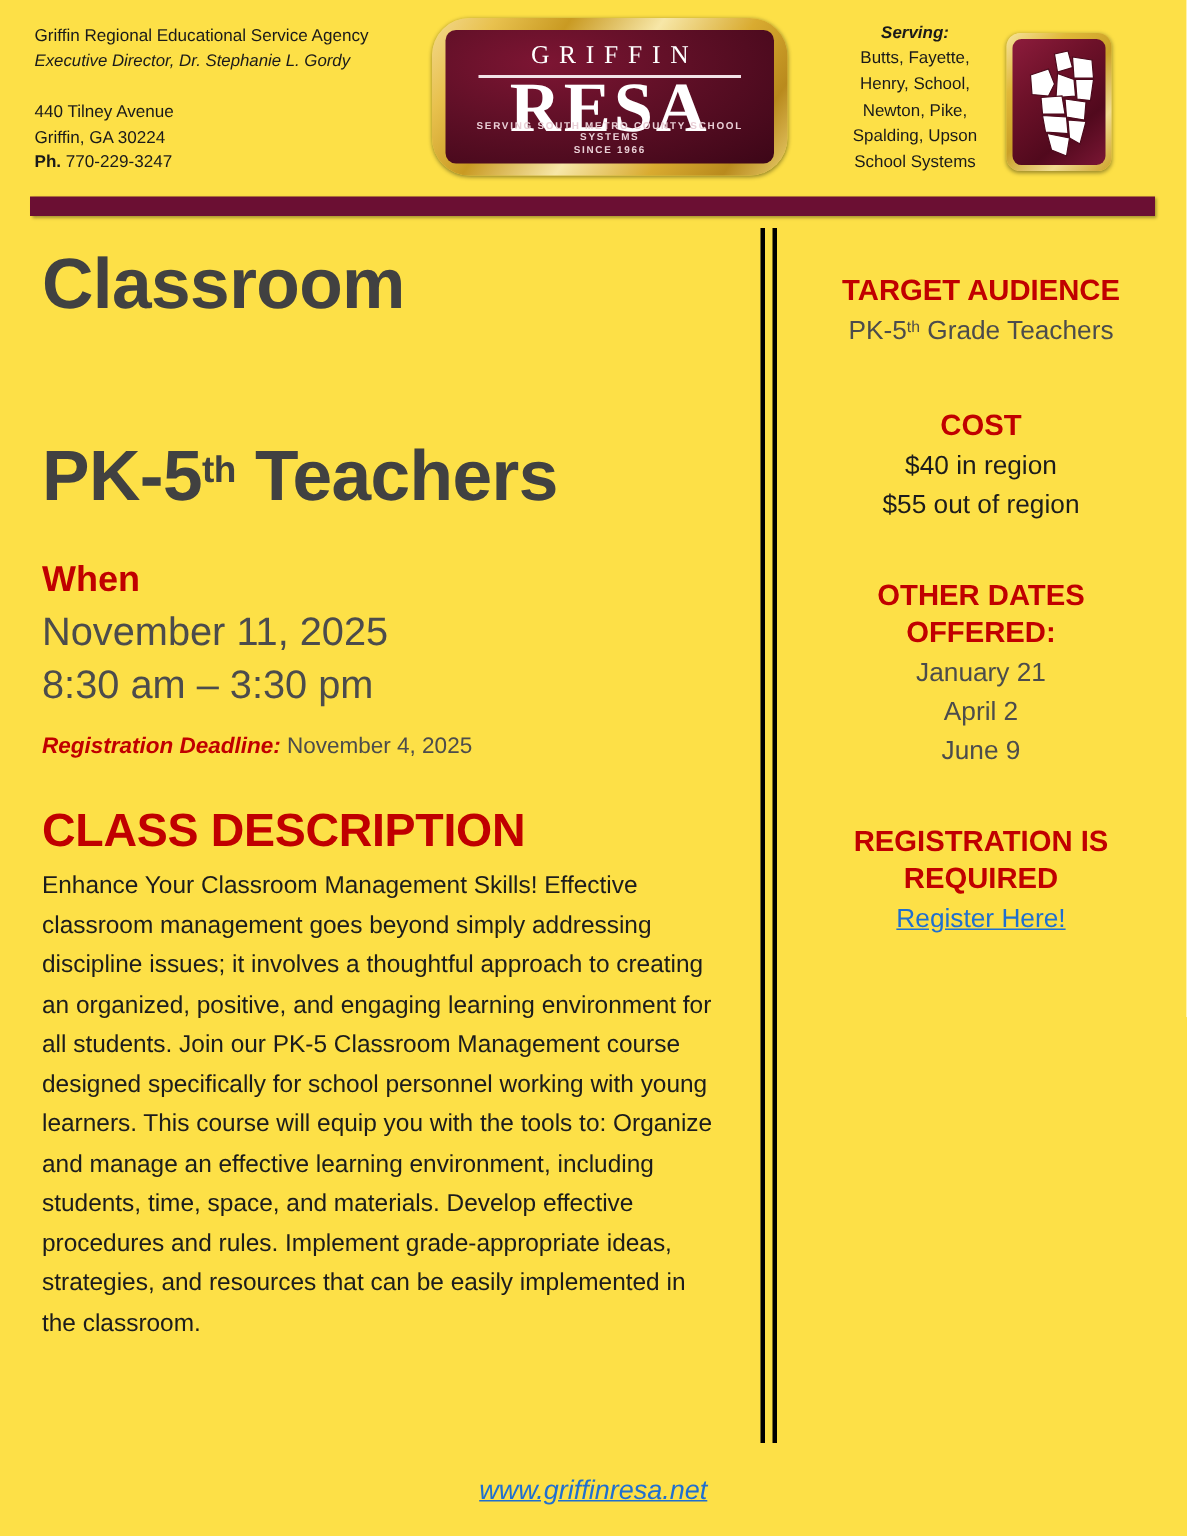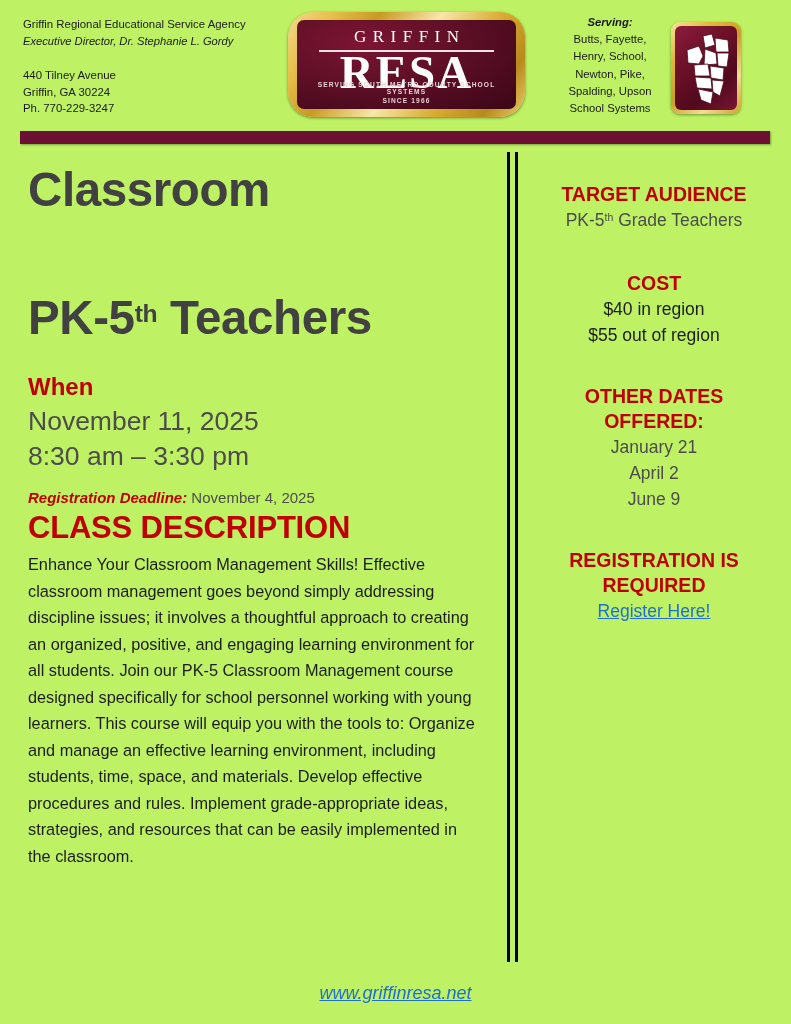--- a/index.html
+++ b/index.html
@@ -8,21 +8,21 @@
     background: #ffffff;
   }
   body {
     font-family: "Liberation Sans", sans-serif;
     color: #3d3d3d;
   }
   #page {
     position: relative;
     width: 791px;
     height: 1024px;
-    background: #bef264;
+    background: #fde047;
     overflow: hidden;
   }
 
   
   #header {
     position: absolute;
     left: 0; top: 0;
     width: 791px;
     height: 128px;
   }
@@ -32,21 +32,21 @@
     width: 255px;
   }
   .hl-line {
     font-size: 11.4px;
     line-height: 16.5px;
     color: #1a1a1a;
     white-space: nowrap;
   }
   .hl-line.italic { font-style: italic; font-size: 11.2px; }
   #hl-addr-block { margin-top: 18px; }
-  .hl-line b { font-weight: normal; }
+  .hl-line b { font-weight: bold; }
 
   
   #logo {
     position: absolute;
     left: 288px; top: 12px;
     width: 237px; height: 105px;
     border-radius: 25px;
     background: linear-gradient(125deg,#f3d98e 0%, #e8c14e 14%, #c99a22 30%, #f7e7a8 50%, #d9ab30 70%, #b98a1d 86%, #e9cd6c 100%);
     box-shadow: 0 1px 3px rgba(0,0,0,0.45);
     padding: 0;
@@ -208,20 +208,21 @@
     line-height: 22px;
     color: #4c4c4c;
   }
   #reg-deadline .lbl {
     color: #c00000;
     font-weight: bold;
     font-style: italic;
   }
 
   #class-desc-head {
+    margin-top: 26px;
     font-size: 31px;
     font-weight: bold;
     color: #c00000;
     line-height: 37px;
     letter-spacing: -0.2px;
   }
   #class-desc-body {
     margin-top: 5px;
     font-size: 16.3px;
     line-height: 26.5px;

